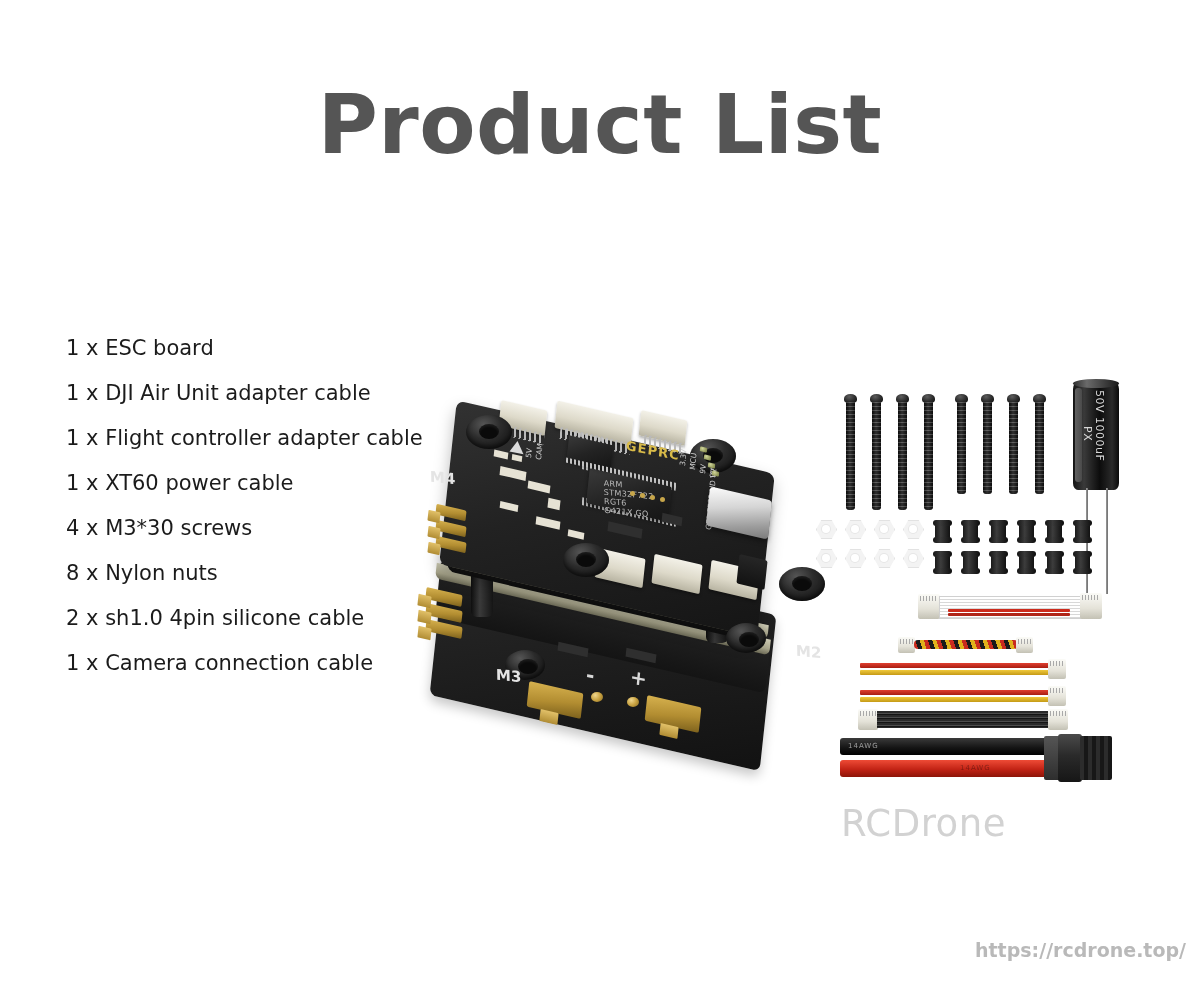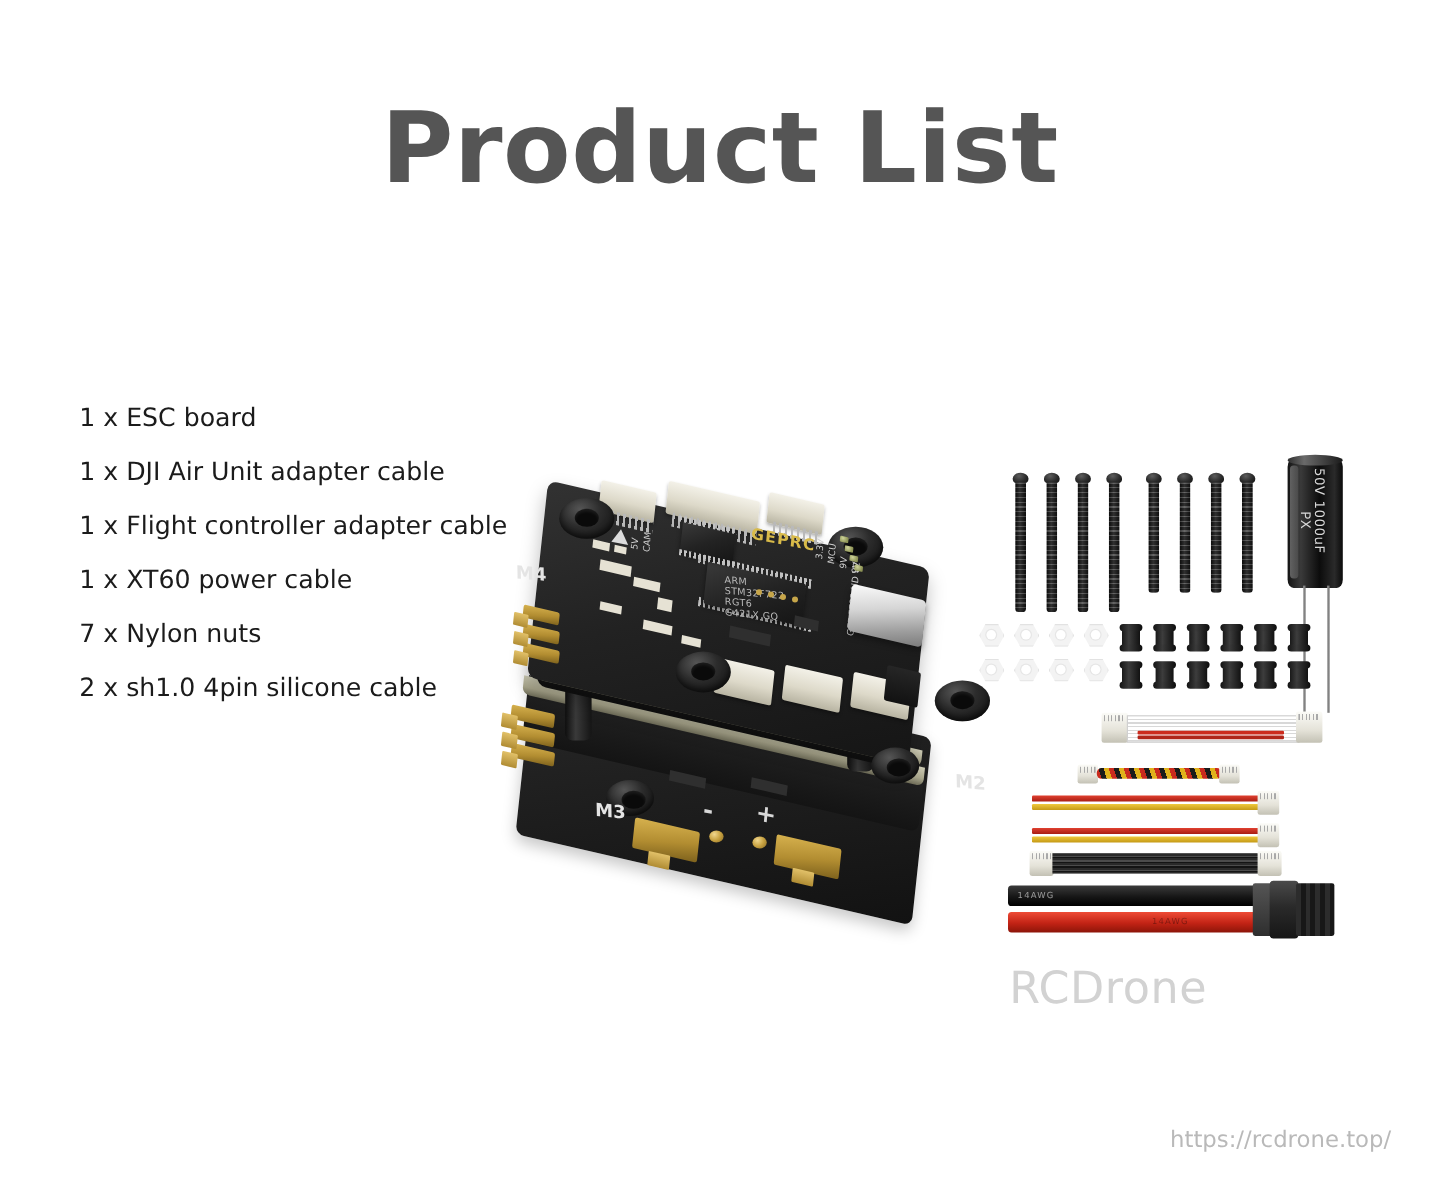--- a/index.html
+++ b/index.html
@@ -56,20 +56,21 @@
     color: #d2d2d2;
     letter-spacing: 0.5px;
   }
   #site-url {
     position: absolute;
     left: 975px;
     top: 939px;
     font-family: "DejaVu Sans", sans-serif;
     font-size: 19px;
     color: #b9b9b9;
+    font-weight: bold;
   }
 
   
   #fc-stack {
     position: absolute;
     left: 408px;
     top: 395px;
     width: 460px;
     height: 400px;
   }
@@ -388,22 +389,24 @@
 </head>
 <body>
 
 <div id="page-title">Product List</div>
 
 <div id="product-list">
   <div class="list-item">1 x ESC board</div>
   <div class="list-item">1 x DJI Air Unit adapter cable</div>
   <div class="list-item">1 x Flight controller adapter cable</div>
   <div class="list-item">1 x XT60 power cable</div>
-  <div class="list-item">7 x Nylon nuts</div>
+  <div class="list-item">4 x M3*30 screws</div>
+  <div class="list-item">8 x Nylon nuts</div>
   <div class="list-item">2 x sh1.0 4pin silicone cable</div>
+  <div class="list-item">1 x Camera connection cable</div>
 </div>
 
 <div id="fc-stack">
 
   <div class="stk esc-body"></div>
   <div class="stk esc-face"></div>
   <div class="stk esc-rim"></div>
 
   <div class="stk gold-pad" style="left:18px;  top:196px; width:36px; height:12px;"></div>
   <div class="stk gold-pad" style="left:18px;  top:212px; width:36px; height:12px;"></div>

